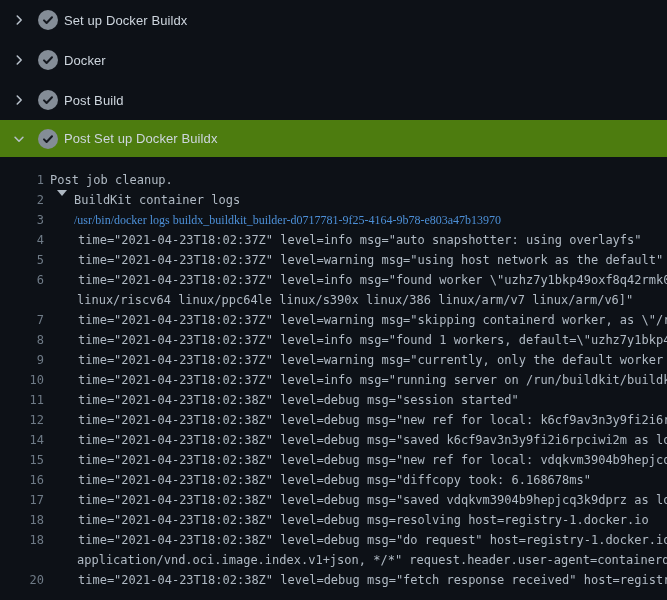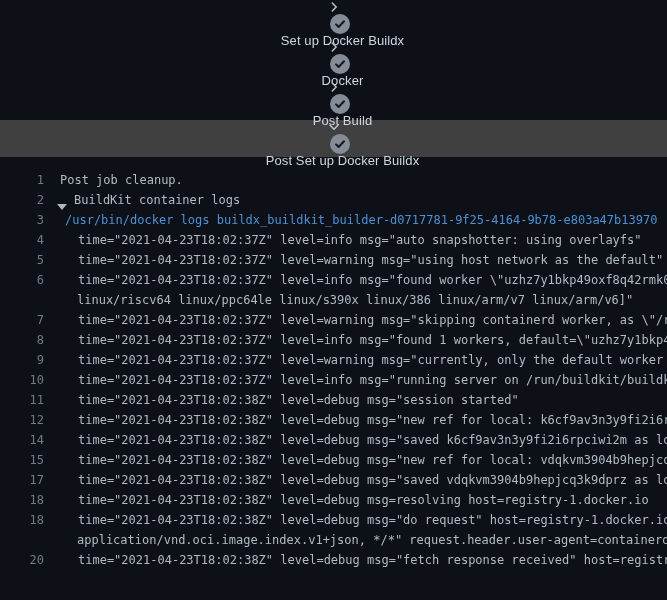--- a/index.html
+++ b/index.html
@@ -13,25 +13,24 @@
   }
   
   .step-row {
     display: flex;
     align-items: center;
     height: 40px;
     padding-left: 12px;
     color: #ced6de;
     font: 500 13px/1 "Liberation Sans", sans-serif;
     cursor: pointer;
-    flex-direction: column;
   }
   .step-row.expanded {
     height: 37px;
-    background: #404040;
+    background: #4d7c0f;
   }
   .step-row .icon { display: inline-flex; align-items: center; justify-content: center; }
   .step-row .chev { width: 14px; height: 14px; margin-right: 12px; }
   .step-row .check { width: 20px; height: 20px; }
   .step-label { margin-left: 6px; letter-spacing: 0.1px; }
   
   .log-area {
     padding-top: 13px;
     font: 12px/20px "DejaVu Sans Mono", monospace;
   }
@@ -43,23 +42,23 @@
     color: #b0bac4;
   }
   .num {
     flex: none;
     width: 44px;
     text-align: right;
     color: #6f7b87;
     cursor: pointer;
   }
   .content { flex: none; white-space: pre; }
-  .content.plain   { margin-left: 16px; }
-  .content.group   { margin-left: 13px; display: flex; align-items: flex-end; cursor: pointer; }
-  .content.command { margin-left: 21px; color: #4d90d8; }
+  .content.plain   { margin-left: 6px; }
+  .content.group   { margin-left: 13px; display: flex; align-items: flex-start; cursor: pointer; }
+  .content.command { margin-left: 30px; color: #4d90d8; font-family: Liberation Serif, serif; }
   .content.log     { margin-left: 34px; }
   .content.wrap    { margin-left: 33px; }
   .tri {
     width: 0; height: 0;
     border-left: 5px solid transparent;
     border-right: 5px solid transparent;
     border-top: 6px solid #aeb8c2;
     margin-right: 7px;
   }
 </style>
@@ -134,19 +133,20 @@
       <div class="log-row"><span class="num">6</span><span class="content log">time="2021-04-23T18:02:37Z" level=info msg="found worker \"uzhz7y1bkp49oxf8q42rmk0xjd\"</span></div>
       <div class="log-row"><span class="num"></span><span class="content wrap">linux/riscv64 linux/ppc64le linux/s390x linux/386 linux/arm/v7 linux/arm/v6]"</span></div>
       <div class="log-row"><span class="num">7</span><span class="content log">time="2021-04-23T18:02:37Z" level=warning msg="skipping containerd worker, as \"/run/c</span></div>
       <div class="log-row"><span class="num">8</span><span class="content log">time="2021-04-23T18:02:37Z" level=info msg="found 1 workers, default=\"uzhz7y1bkp49oxf</span></div>
       <div class="log-row"><span class="num">9</span><span class="content log">time="2021-04-23T18:02:37Z" level=warning msg="currently, only the default worker can</span></div>
       <div class="log-row"><span class="num">10</span><span class="content log">time="2021-04-23T18:02:37Z" level=info msg="running server on /run/buildkit/buildkitd</span></div>
       <div class="log-row"><span class="num">11</span><span class="content log">time="2021-04-23T18:02:38Z" level=debug msg="session started"</span></div>
       <div class="log-row"><span class="num">12</span><span class="content log">time="2021-04-23T18:02:38Z" level=debug msg="new ref for local: k6cf9av3n3y9fi2i6rpci</span></div>
       <div class="log-row"><span class="num">14</span><span class="content log">time="2021-04-23T18:02:38Z" level=debug msg="saved k6cf9av3n3y9fi2i6rpciwi2m as local"</span></div>
       <div class="log-row"><span class="num">15</span><span class="content log">time="2021-04-23T18:02:38Z" level=debug msg="new ref for local: vdqkvm3904b9hepjcq3k9</span></div>
+      <div class="log-row"><span class="num">16</span><span class="content log">time="2021-04-23T18:02:38Z" level=debug msg="diffcopy took: 6.168678ms"</span></div>
       <div class="log-row"><span class="num">17</span><span class="content log">time="2021-04-23T18:02:38Z" level=debug msg="saved vdqkvm3904b9hepjcq3k9dprz as local"</span></div>
       <div class="log-row"><span class="num">18</span><span class="content log">time="2021-04-23T18:02:38Z" level=debug msg=resolving host=registry-1.docker.io</span></div>
       <div class="log-row"><span class="num">18</span><span class="content log">time="2021-04-23T18:02:38Z" level=debug msg="do request" host=registry-1.docker.io req</span></div>
       <div class="log-row"><span class="num"></span><span class="content wrap">application/vnd.oci.image.index.v1+json, */*" request.header.user-agent=containerd/1.4</span></div>
       <div class="log-row"><span class="num">20</span><span class="content log">time="2021-04-23T18:02:38Z" level=debug msg="fetch response received" host=registry-1</span></div>
     </div>
 </div>
 
 </body></html>

